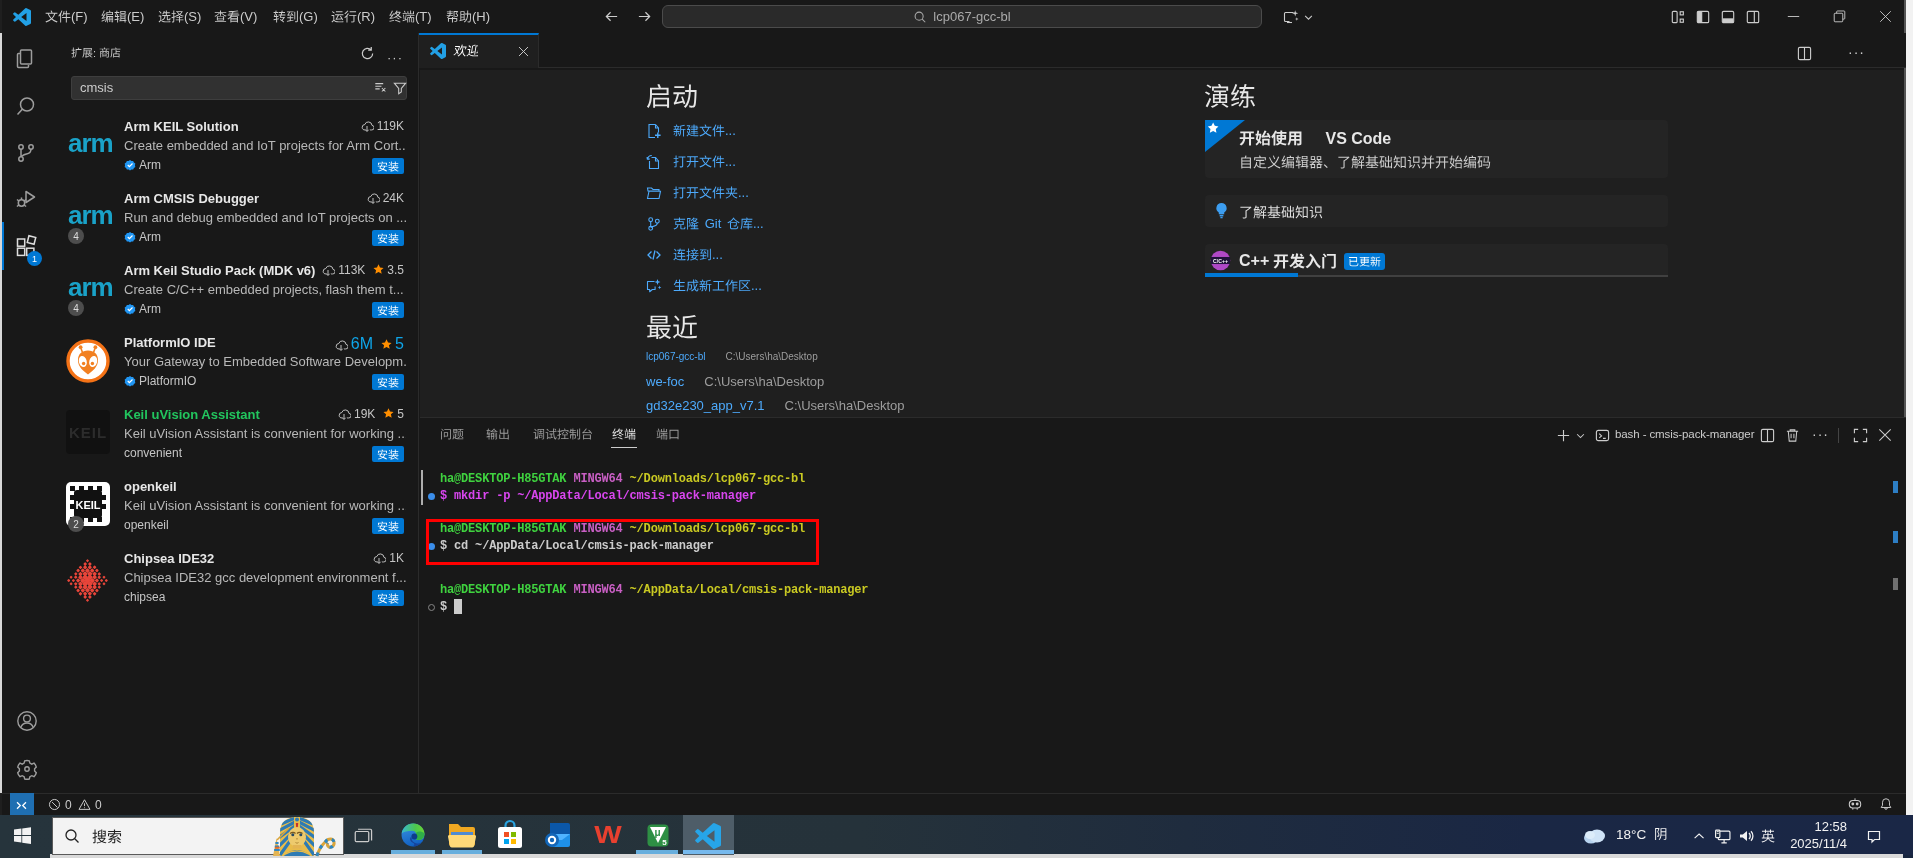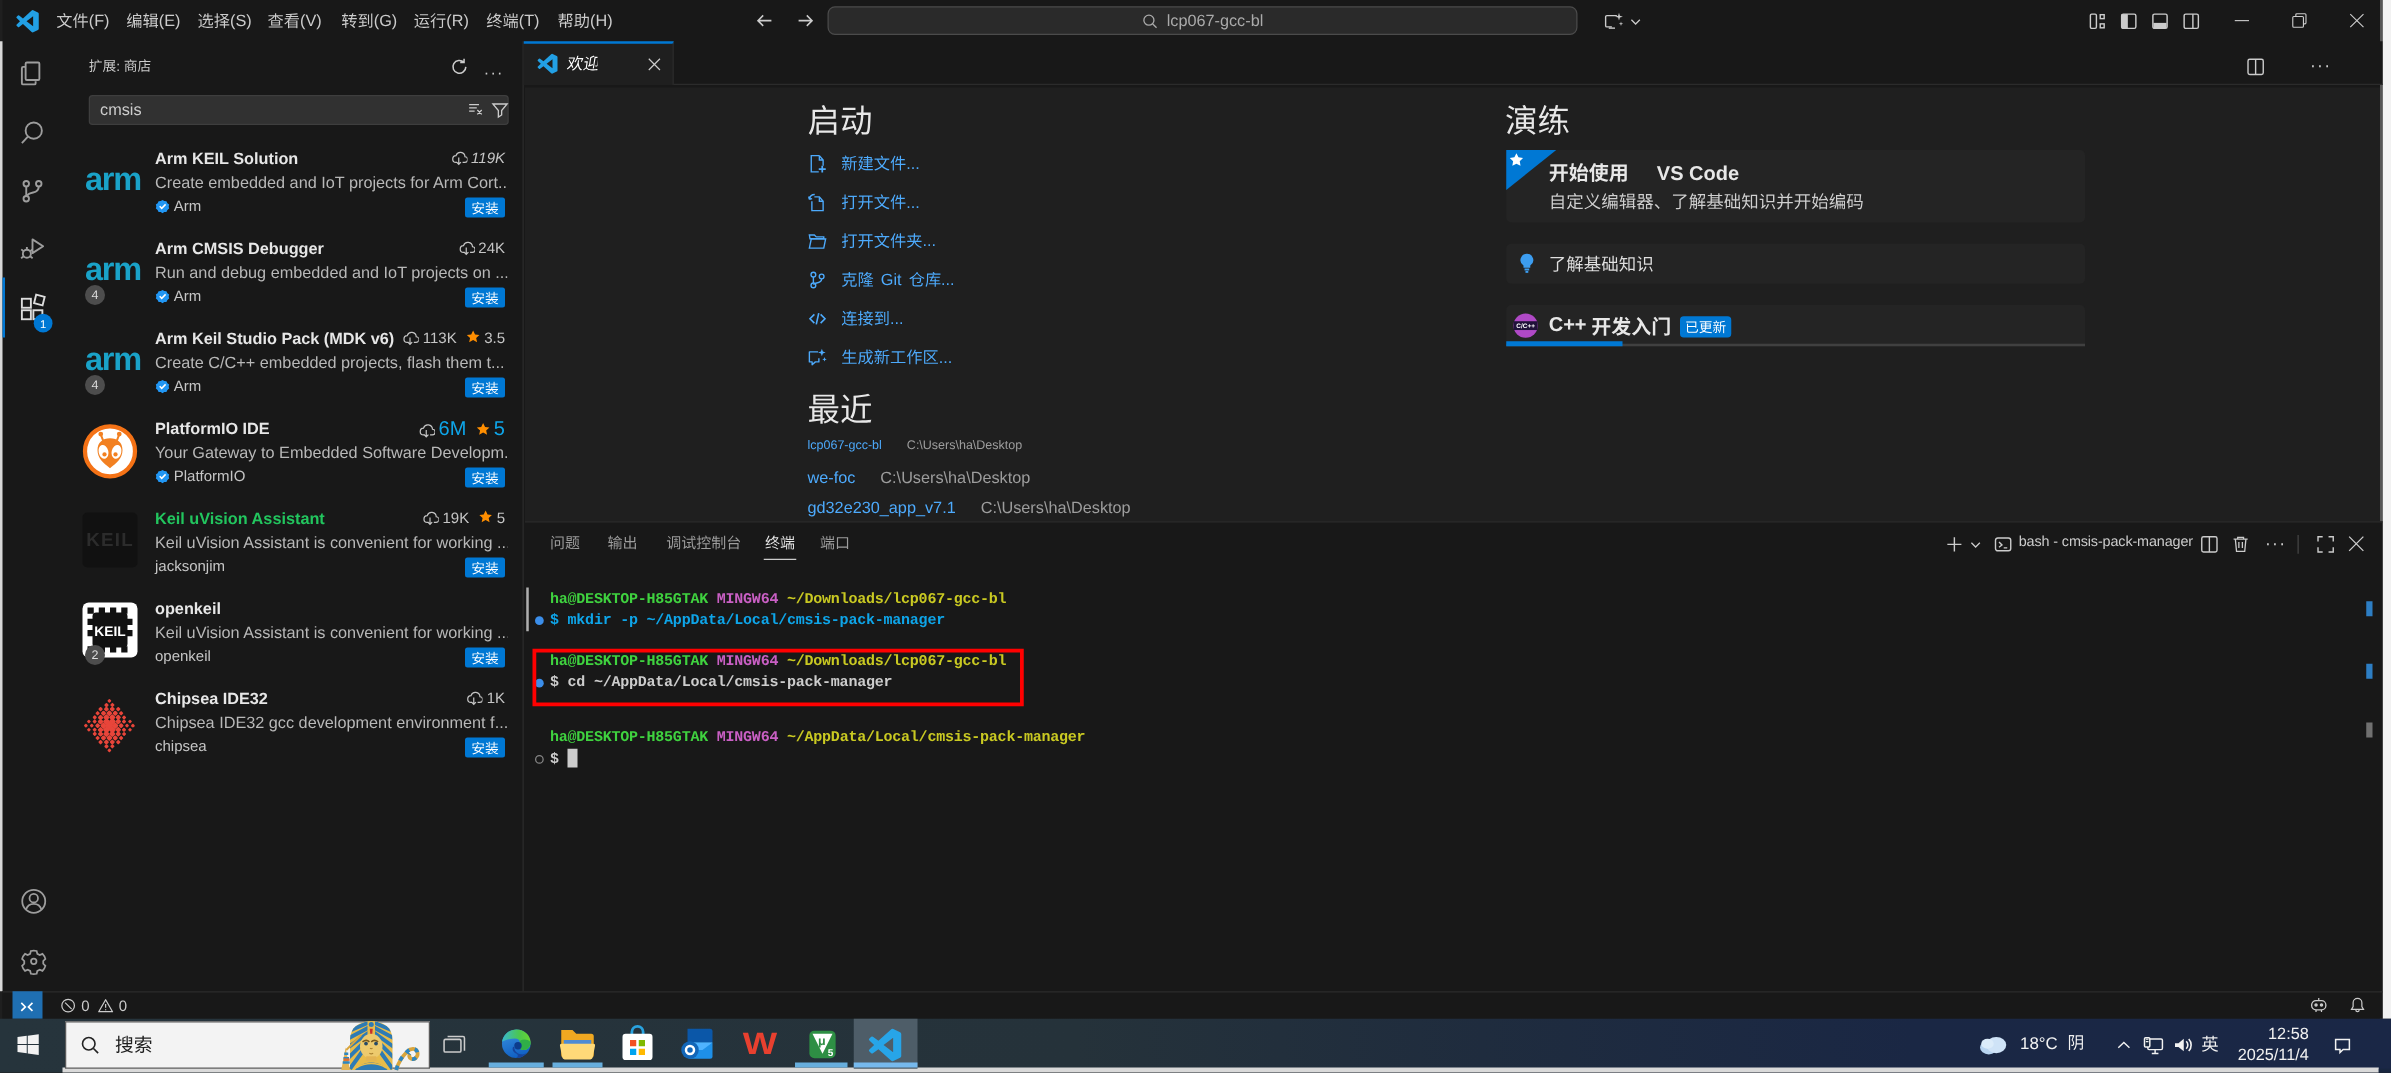--- a/index.html
+++ b/index.html
@@ -261,21 +261,21 @@
 <svg class="ic" style="left:374px;top:81px" width="14" height="14" viewBox="0 0 16 16" fill="none" stroke="#cccccc" stroke-width="1.2">
     <path d="M1.5 3h9M1.5 6h7M1.5 9h5M9 8l4 4m0-4-4 4" stroke-width="1.2"></path>
   </svg>
 <svg class="ic" style="left:393px;top:81px" width="14" height="14" viewBox="0 0 16 16" fill="none" stroke="#cccccc" stroke-width="1.2">
     <path d="M1.5 2.5h13L9.5 8.5v4l-3 2v-6z" stroke-width="1.2"></path>
   </svg>
 <div style="position:absolute;left:64px;top:134px;width:48px;height:26px;">
     <span style="position:absolute;left:4px;top:-6px;font-family:'Liberation Sans';font-weight:bold;font-size:26px;color:#1aa2c8;letter-spacing:-1px;">arm</span>
   </div>
 <div style="position:absolute;left:124px;top:119px;width:230px;height:16px;font-size:13px;font-weight:bold;color:#e7e7e7;white-space:nowrap;overflow:hidden;">Arm KEIL Solution</div>
-<div style="position:absolute;left:Nonepx;top:Nonepx;position:absolute;right:1509px;top:119px;font-size:12px;color:#c5c5c5;white-space:nowrap;font-style:italic;"><svg width="14" height="14" viewBox="0 0 16 16" fill="none" stroke="#c5c5c5" stroke-width="1.1" style="vertical-align:-3px;margin-right:3px">
+<div style="position:absolute;left:Nonepx;top:Nonepx;position:absolute;right:1509px;top:119px;font-size:12px;color:#c5c5c5;white-space:nowrap;"><svg width="14" height="14" viewBox="0 0 16 16" fill="none" stroke="#c5c5c5" stroke-width="1.1" style="vertical-align:-3px;margin-right:3px">
       <path d="M11.5 12.5h1.8a2.6 2.6 0 0 0 .4-5.2 4.2 4.2 0 0 0-8.2-1A3.2 3.2 0 0 0 2.5 9.6c0 1.9 1.4 2.9 3 2.9h1"></path>
       <path d="M8 8v6M6 12.2 8 14.2l2-2"></path>
     </svg><span>119K</span></div>
 <div style="position:absolute;left:124px;top:138px;width:282px;height:16px;font-size:13px;color:#b8b8b8;white-space:nowrap;overflow:hidden;">Create embedded and IoT projects for Arm Cort...</div>
 <div style="position:absolute;left:124px;top:158px;width:180px;height:15px;font-size:12px;color:#c5c5c5;"><svg width="12" height="12" viewBox="0 0 16 16" style="vertical-align:-2px;margin-right:3px">
       <path d="M8 1.2 9.9 2.5l2.3.1 1 2.1 1.9 1.4-.5 2.2.5 2.2-1.9 1.4-1 2.1-2.3.1L8 15.4 6.1 14.1l-2.3-.1-1-2.1L.9 10.5l.5-2.2L.9 6.1l1.9-1.4 1-2.1 2.3-.1z" fill="#2196f3" stroke="none"></path>
       <path d="m5 8 2.2 2.2L11.3 6" stroke="#fff" stroke-width="1.6" fill="none"></path>
     </svg>Arm</div>
 <div style="position:absolute;left:372px;top:158px;width:32px;height:16px;background:#0078d4;border-radius:2px;display:flex;align-items:center;justify-content:center;">
     <svg class="ck" width="22.0" height="11" viewBox="0 -880 2000 1000" style="vertical-align:-1.3px" fill="#ffffff">
@@ -364,21 +364,21 @@
   </div>
 <div style="position:absolute;left:66px;top:410px;width:44px;height:44px;background:#111;border-radius:4px;color:#2c2c2c;font-weight:bold;font-size:15px;display:flex;align-items:center;justify-content:center;letter-spacing:1px;">KEIL</div>
 <div style="position:absolute;left:124px;top:407px;width:230px;height:16px;font-size:13px;font-weight:bold;color:#22c55e;white-space:nowrap;overflow:hidden;">Keil uVision Assistant</div>
 <div style="position:absolute;left:Nonepx;top:Nonepx;position:absolute;right:1509px;top:407px;font-size:12px;color:#c5c5c5;white-space:nowrap;"><svg width="14" height="14" viewBox="0 0 16 16" fill="none" stroke="#c5c5c5" stroke-width="1.1" style="vertical-align:-3px;margin-right:3px">
       <path d="M11.5 12.5h1.8a2.6 2.6 0 0 0 .4-5.2 4.2 4.2 0 0 0-8.2-1A3.2 3.2 0 0 0 2.5 9.6c0 1.9 1.4 2.9 3 2.9h1"></path>
       <path d="M8 8v6M6 12.2 8 14.2l2-2"></path>
     </svg><span>19K</span><svg width="13" height="13" viewBox="0 0 16 16" style="vertical-align:-2px;margin:0 2px 0 7px">
       <path d="M8 1.6l1.9 4 4.3.5-3.2 2.9.9 4.3L8 11.1l-3.9 2.2.9-4.3L1.8 6.1l4.3-.5z" fill="#ff8e00" stroke="none"></path>
     </svg><span>5</span></div>
 <div style="position:absolute;left:124px;top:426px;width:282px;height:16px;font-size:13px;color:#b8b8b8;white-space:nowrap;overflow:hidden;">Keil uVision Assistant is convenient for working ...</div>
-<div style="position:absolute;left:124px;top:446px;width:180px;height:15px;font-size:12px;color:#c5c5c5;">jacksonjim</div>
+<div style="position:absolute;left:124px;top:446px;width:180px;height:15px;font-size:12px;color:#c5c5c5;">convenient</div>
 <div style="position:absolute;left:372px;top:446px;width:32px;height:16px;background:#0078d4;border-radius:2px;display:flex;align-items:center;justify-content:center;">
     <svg class="ck" width="22.0" height="11" viewBox="0 -880 2000 1000" style="vertical-align:-1.3px" fill="#ffffff">
       <g>
         <use href="#g5b89" x="0"></use>
         <use href="#g88c5" x="1000"></use>
       </g>
     </svg>
   </div>
 <svg class="ic" style="left:66px;top:482px" width="44" height="44" viewBox="0 0 44 44">
     <rect x="0" y="0" width="44" height="44" rx="5" fill="#fff"></rect>
@@ -747,21 +747,21 @@
   </svg>
 <div style="position:absolute;left:1812px;top:426px;width:16px;height:16px;color:#ccc;font-size:14px;letter-spacing:1px;">···</div>
 <div style="position:absolute;left:1838px;top:428px;width:1px;height:15px;background:#444;"></div>
 <svg class="ic" style="left:1853px;top:428px" width="15" height="15" viewBox="0 0 16 16" fill="none" stroke="#cccccc" stroke-width="1.2">
     <path d="M5.5 1.5h-4v4M10.5 1.5h4v4M5.5 14.5h-4v-4M10.5 14.5h4v-4" stroke-width="1.2"></path>
   </svg>
 <svg class="ic" style="left:1878px;top:428px" width="14" height="14" viewBox="0 0 16 16" fill="none" stroke="#cccccc" stroke-width="1.2">
     <path d="m1.5 1.5 13 13M14.5 1.5l-13 13" stroke-width="1.2"></path>
   </svg>
 <div style="position:absolute;left:440px;top:472px;width:1300px;height:17px;font-family:'Liberation Mono',monospace;font-size:12px;font-weight:bold;letter-spacing:-0.18px;white-space:pre;"><span style="color:#3fd23f">ha@DESKTOP-H85GTAK </span><span style="color:#c95fc4">MINGW64 </span><span style="color:#c9c922">~/Downloads/lcp067-gcc-bl</span></div>
-<div style="position:absolute;left:440px;top:489px;width:1300px;height:17px;font-family:'Liberation Mono',monospace;font-size:12px;font-weight:bold;letter-spacing:-0.18px;white-space:pre;"><span style="color:#0ea5e9">$ mkdir -p ~/AppData/Local/cmsis-pack-manager</span></div>
+<div style="position:absolute;left:440px;top:489px;width:1300px;height:17px;font-family:'Liberation Mono',monospace;font-size:12px;font-weight:bold;letter-spacing:-0.18px;white-space:pre;"><span style="color:#d946ef">$ mkdir -p ~/AppData/Local/cmsis-pack-manager</span></div>
 <div style="position:absolute;left:440px;top:522px;width:1300px;height:17px;font-family:'Liberation Mono',monospace;font-size:12px;font-weight:bold;letter-spacing:-0.18px;white-space:pre;"><span style="color:#3fd23f">ha@DESKTOP-H85GTAK </span><span style="color:#c95fc4">MINGW64 </span><span style="color:#c9c922">~/Downloads/lcp067-gcc-bl</span></div>
 <div style="position:absolute;left:440px;top:539px;width:1300px;height:17px;font-family:'Liberation Mono',monospace;font-size:12px;font-weight:bold;letter-spacing:-0.18px;white-space:pre;"><span style="color:#cccccc">$ cd ~/AppData/Local/cmsis-pack-manager</span></div>
 <div style="position:absolute;left:440px;top:583px;width:1300px;height:17px;font-family:'Liberation Mono',monospace;font-size:12px;font-weight:bold;letter-spacing:-0.18px;white-space:pre;"><span style="color:#3fd23f">ha@DESKTOP-H85GTAK </span><span style="color:#c95fc4">MINGW64 </span><span style="color:#c9c922">~/AppData/Local/cmsis-pack-manager</span></div>
 <div style="position:absolute;left:440px;top:600px;width:1300px;height:17px;font-family:'Liberation Mono',monospace;font-size:12px;font-weight:bold;letter-spacing:-0.18px;white-space:pre;"><span style="color:#cccccc">$ </span></div>
 <div style="position:absolute;left:454px;top:599px;width:8px;height:15px;background:#cccccc;"></div>
 <div style="position:absolute;left:428px;top:493px;width:7px;height:7px;background:#3b8eea;border-radius:50%;"></div>
 <div style="position:absolute;left:428px;top:543px;width:7px;height:7px;background:#3b8eea;border-radius:50%;"></div>
 <div style="position:absolute;left:428px;top:604px;width:7px;height:7px;border:1.2px solid #868686;border-radius:50%;"></div>
 <div style="position:absolute;left:421px;top:470px;width:2px;height:35px;background:#aeaeae;"></div>
 <div style="position:absolute;left:426px;top:519px;width:393px;height:46px;border:3.5px solid #f00;"></div>

